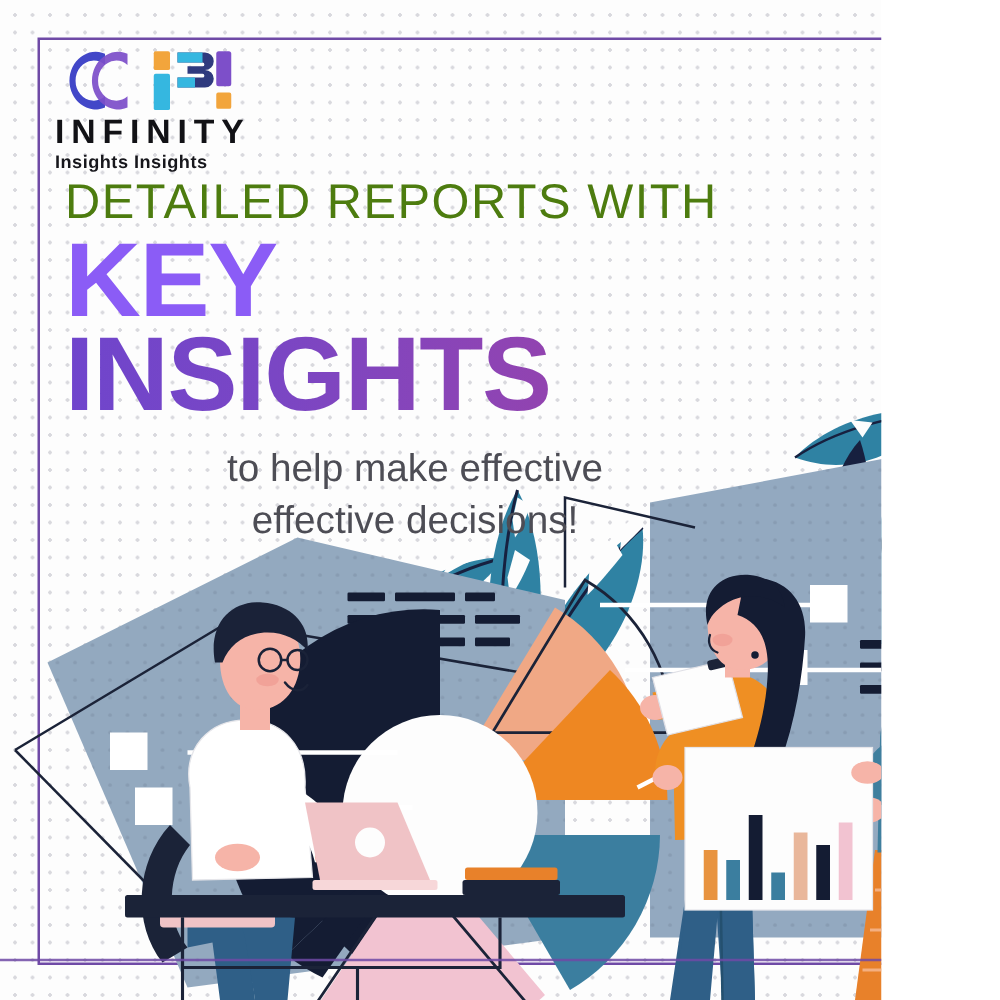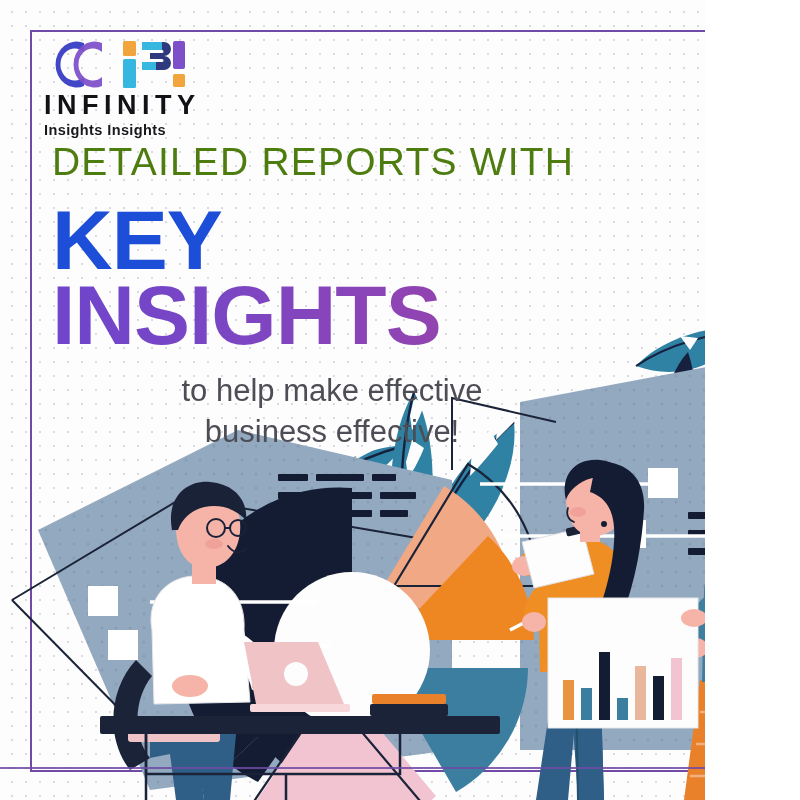--- a/index.html
+++ b/index.html
@@ -72,22 +72,22 @@
     color:#4d7c0f;
     font-weight:400;
     line-height:1.05;
     white-space:nowrap;
   }
   .big1{
     font-size:84px;
     font-weight:700;
     letter-spacing:-1px;
     line-height:0.94;
-    color:#1d4ed8;
-    margin-top:18px;
+    color:#8b5cf6;
+    margin-top:2px;
   }
   .big2{
     font-size:84px;
     font-weight:700;
     letter-spacing:-1px;
     line-height:0.94;
     background:linear-gradient(90deg,#6f45cc 0%,#7a46c4 30%,#8e44b4 62%,#a13f9c 100%);
     -webkit-background-clip:text;
     background-clip:text;
     color:transparent;
@@ -142,21 +142,21 @@
     <div class="logo-text">INFINITY</div>
     <div class="logo-sub">Insights Insights</div>
   </div>
 
   <div class="headline">
     <div class="kicker">DETAILED REPORTS WITH</div>
     <div class="big1">KEY</div>
     <div class="big2">INSIGHTS</div>
     <div class="sub">
       <div>to help make effective</div>
-      <div>business effective!</div>
+      <div>effective decisions!</div>
     </div>
   </div>
 
   <div class="art">
     <svg width="800" height="470" viewBox="0 0 800 470" xmlns="http://www.w3.org/2000/svg">
       <defs>
         <pattern id="dotp" width="14" height="14" patternUnits="userSpaceOnUse">
           <circle cx="4" cy="4" r="1.5" fill="#7b8da3" opacity="0.45"></circle>
         </pattern>
         <pattern id="dotw" width="14" height="14" patternUnits="userSpaceOnUse">

